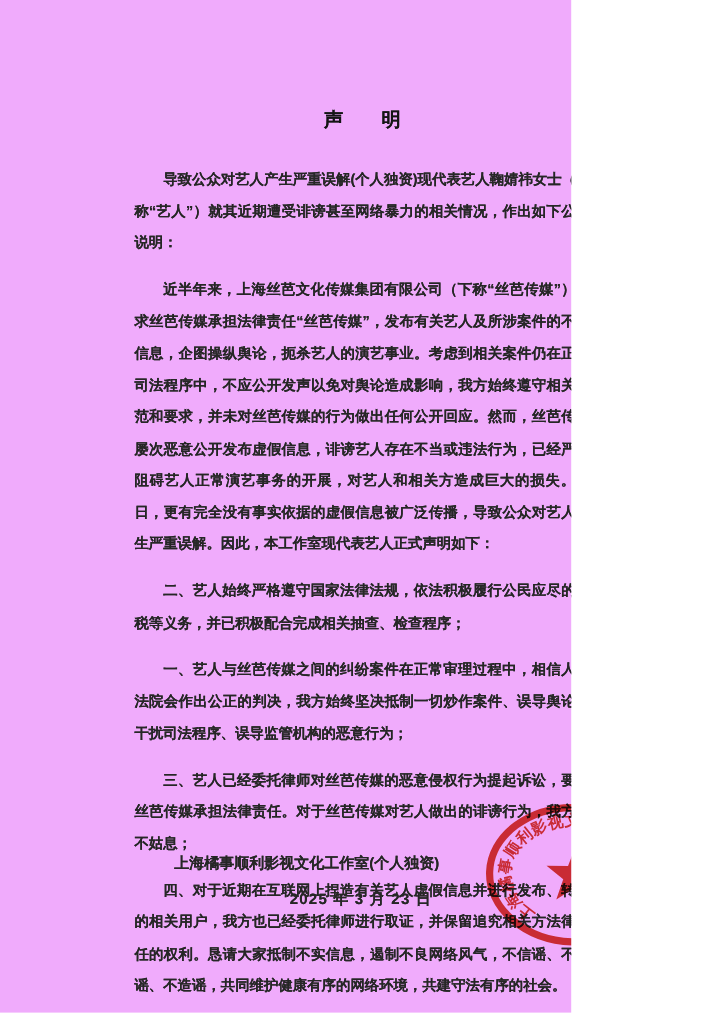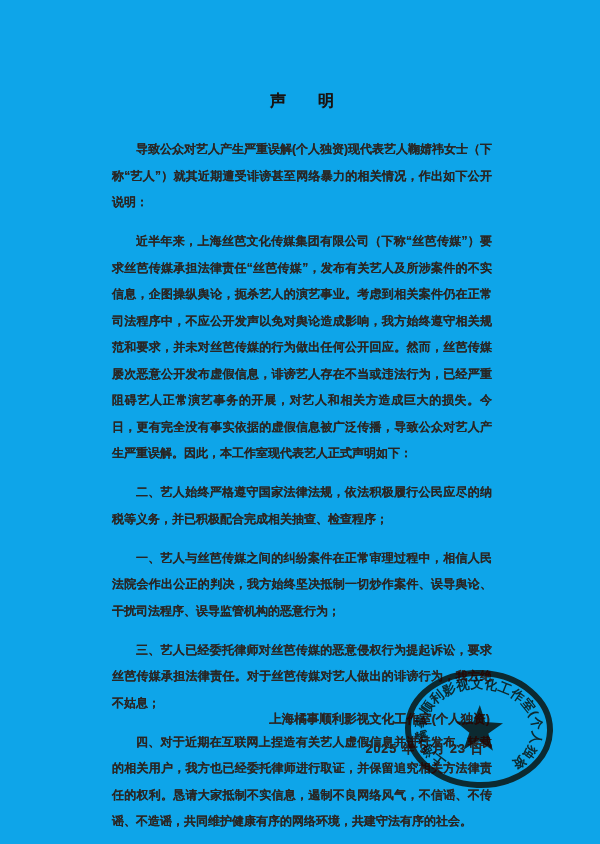--- a/index.html
+++ b/index.html
@@ -1,19 +1,19 @@
 <!DOCTYPE html>
 <html><head>
 <meta charset="utf-8">
 <style>
   html,body{margin:0;padding:0;background:#ffffff;}
   .page{
     position:relative;
-    width:600px;height:844px;
-    background:#0ea5e9;
+    width:476px;height:844px;
+    background:#f0abfc;
     overflow:hidden;
     font-family:"Liberation Sans", sans-serif;
   }
   .doc{
     position:absolute;left:112px;top:90px;width:380px;
     color:#262626;
     font-size:12px;line-height:26.5px;
     text-align:justify;
     font-weight:600;
     text-shadow:0 0 .4px #3a3a3a;

